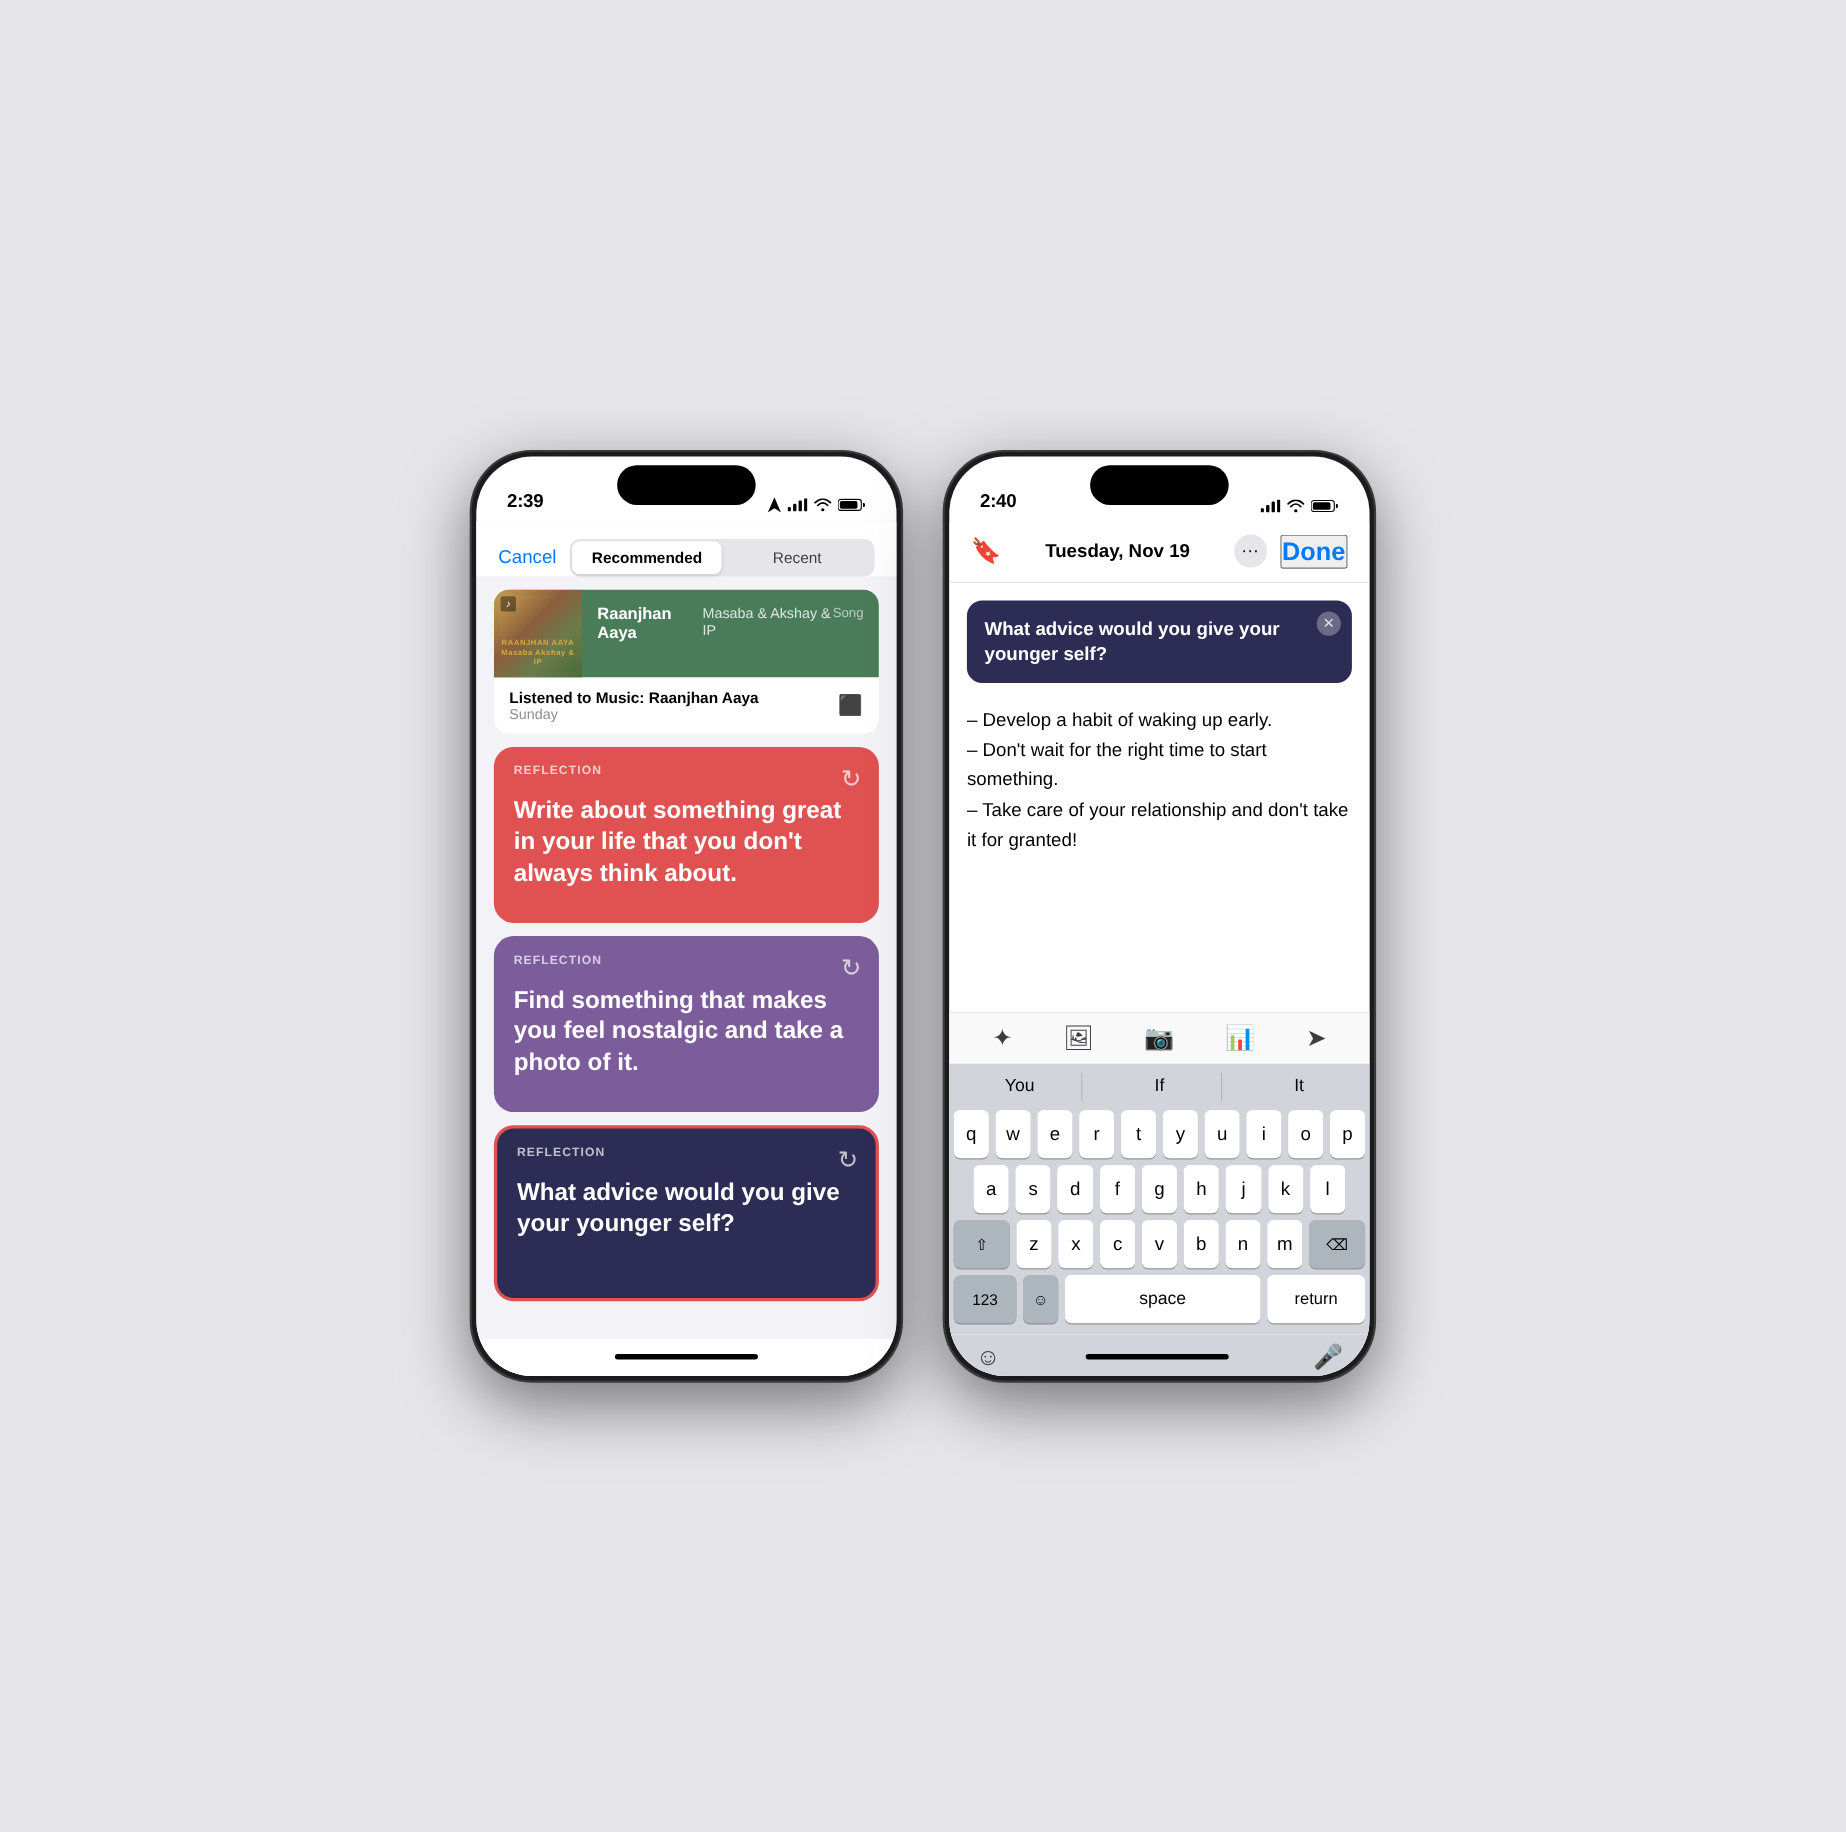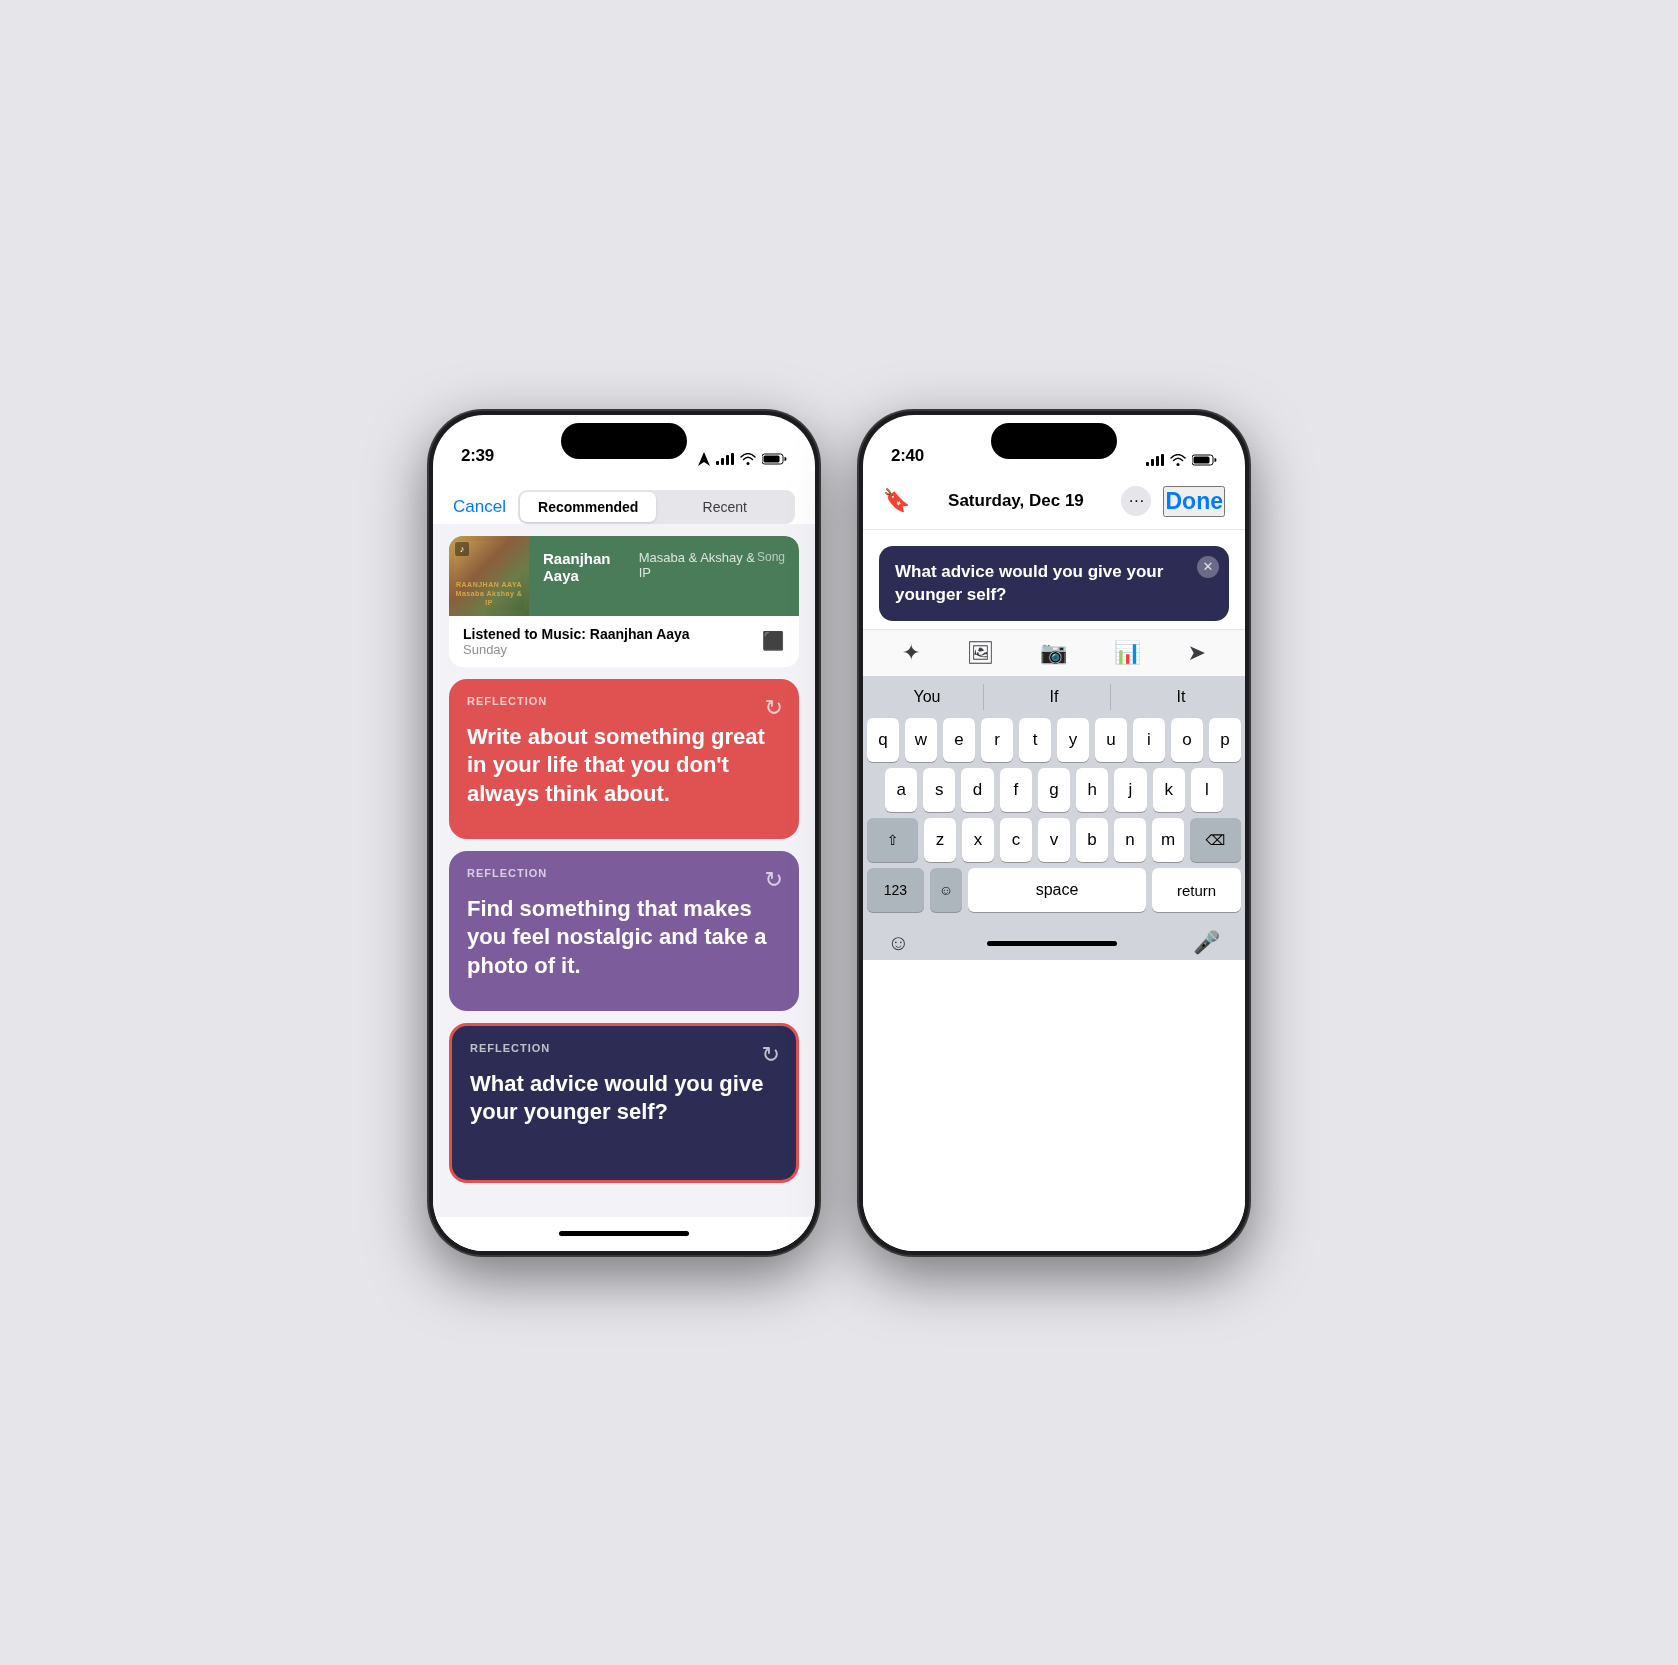--- a/index.html
+++ b/index.html
@@ -448,34 +448,39 @@
           <rect x="1.5" y="2.5" width="16" height="7" rx="1.5" fill="#000"></rect>
           <path d="M22.5 4v4a2 2 0 000-4z"></path>
         </svg>
       </div>
     </div>
 
     <div class="phone2-content">
 
       <div class="journal-header">
         <span class="bookmark-icon">🔖</span>
-        <span class="journal-date">Saturday, Dec 19</span>
+        <span class="journal-date">Tuesday, Nov 19</span>
         <div class="header-actions">
           <div class="more-icon">
             <span>···</span>
           </div>
           <button class="done-btn">Done</button>
         </div>
       </div>
 
       <div class="prompt-box">
         <div class="prompt-text">What advice would you give your younger self?</div>
         <div class="prompt-close">✕</div>
       </div>
 
+      <div class="journal-body">
+        <span style="white-space:pre-line;">– Develop a habit of waking up early.
+– Don't wait for the right time to start something.
+– Take care of your relationship and don't take it for granted!</span>
+      </div>
 
       <div class="toolbar-row">
         <span class="toolbar-icon">✦</span>
         <span class="toolbar-icon">🖼</span>
         <span class="toolbar-icon">📷</span>
         <span class="toolbar-icon">📊</span>
         <span class="toolbar-icon">➤</span>
       </div>
 
       <div class="keyboard">

